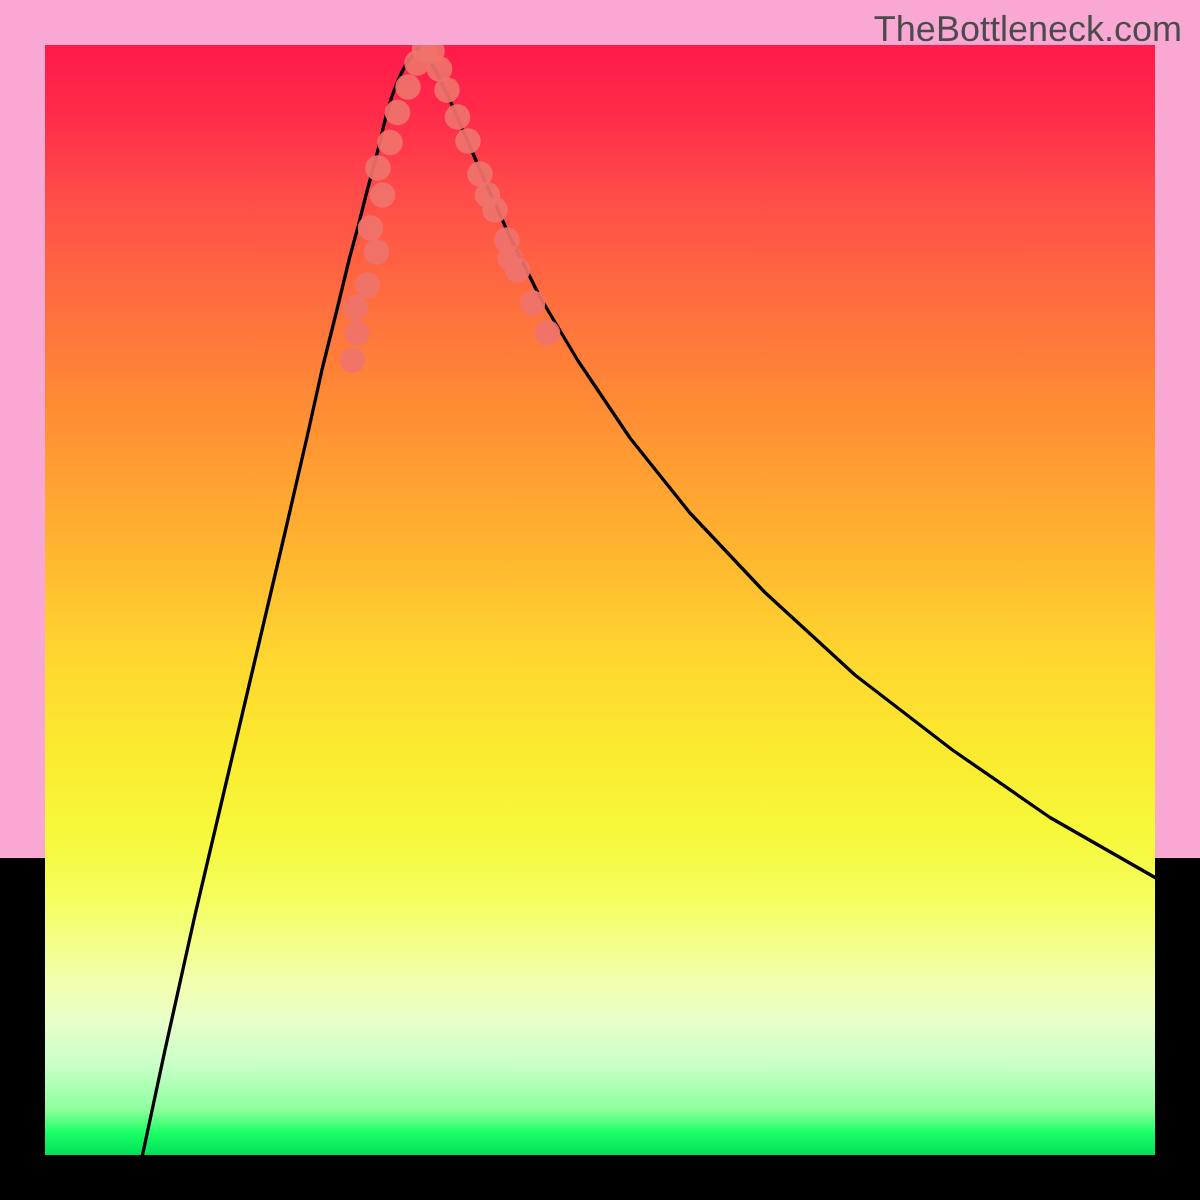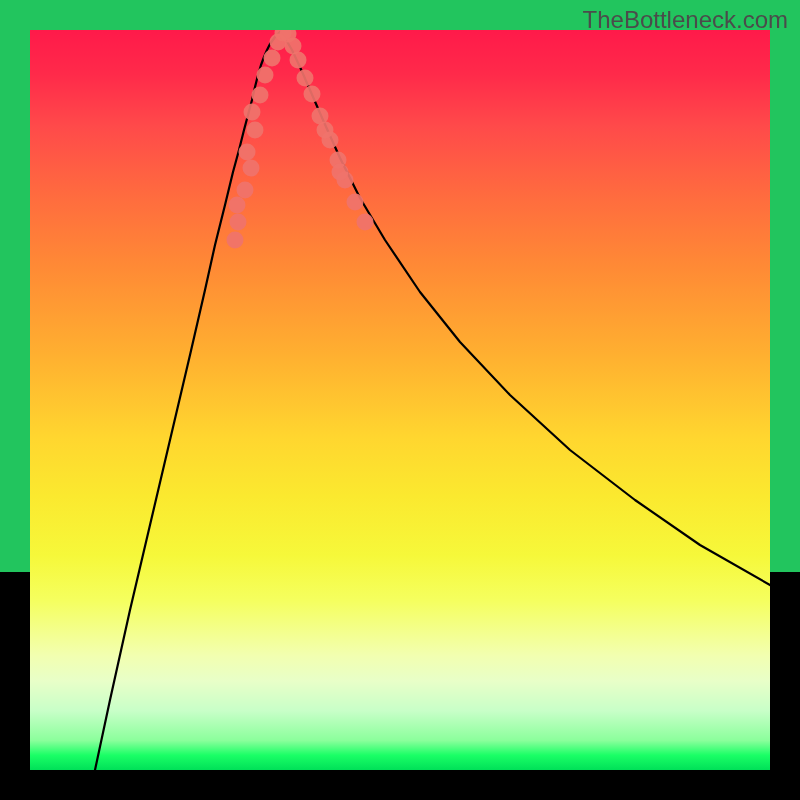--- a/index.html
+++ b/index.html
@@ -8,21 +8,21 @@
     width: 800px;
     height: 800px;
     overflow: hidden;
     background: #000;
     font-family: Arial, Helvetica, sans-serif;
   }
   .frame {
     position: relative;
     width: 800px;
     height: 572px;
-    background: #22c55e;
+    background: #f9a8d4;
   }
   .plot-area {
     position: absolute;
     left: 30px;
     top: 30px;
     width: 740px;
     height: 740px;
     overflow: hidden;
   }
   .gradient-bg {

